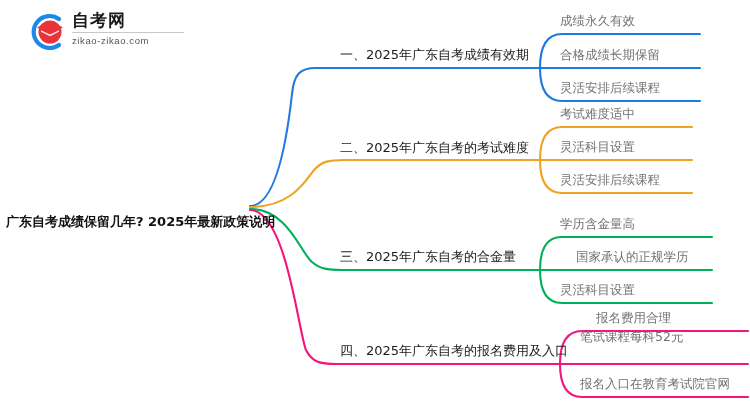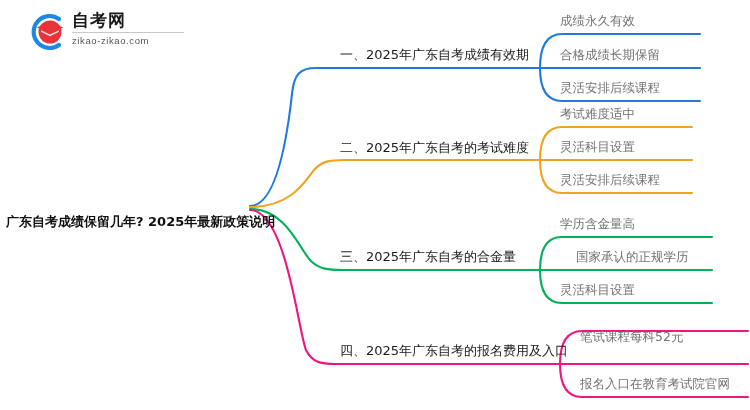--- a/index.html
+++ b/index.html
@@ -167,16 +167,17 @@
   <div class="leaf-label" style="left:560px; top:138px;">灵活科目设置</div>
   <div class="leaf-label" style="left:560px; top:105px;">考试难度适中</div>
   <div class="leaf-label" style="left:560px; top:171px;">灵活安排后续课程</div>
 
   <div class="branch-label" style="left:340px; top:248px;">三、2025年广东自考的合金量</div>
   <div class="leaf-label" style="left:560px; top:215px;">学历含金量高</div>
   <div class="leaf-label" style="left:560px; top:248px;margin-left:16px;">国家承认的正规学历</div>
   <div class="leaf-label" style="left:560px; top:281px;">灵活科目设置</div>
 
   <div class="branch-label" style="left:340px; top:342px;">四、2025年广东自考的报名费用及入口</div>
+  <div class="leaf-label" style="left:596px; top:309px;">报名费用合理</div>
   <div class="leaf-label" style="left:580px; top:328px;">笔试课程每科52元</div>
   <div class="leaf-label" style="left:580px; top:375px;">报名入口在教育考试院官网</div>
 
 </div>
 
 </body></html>

